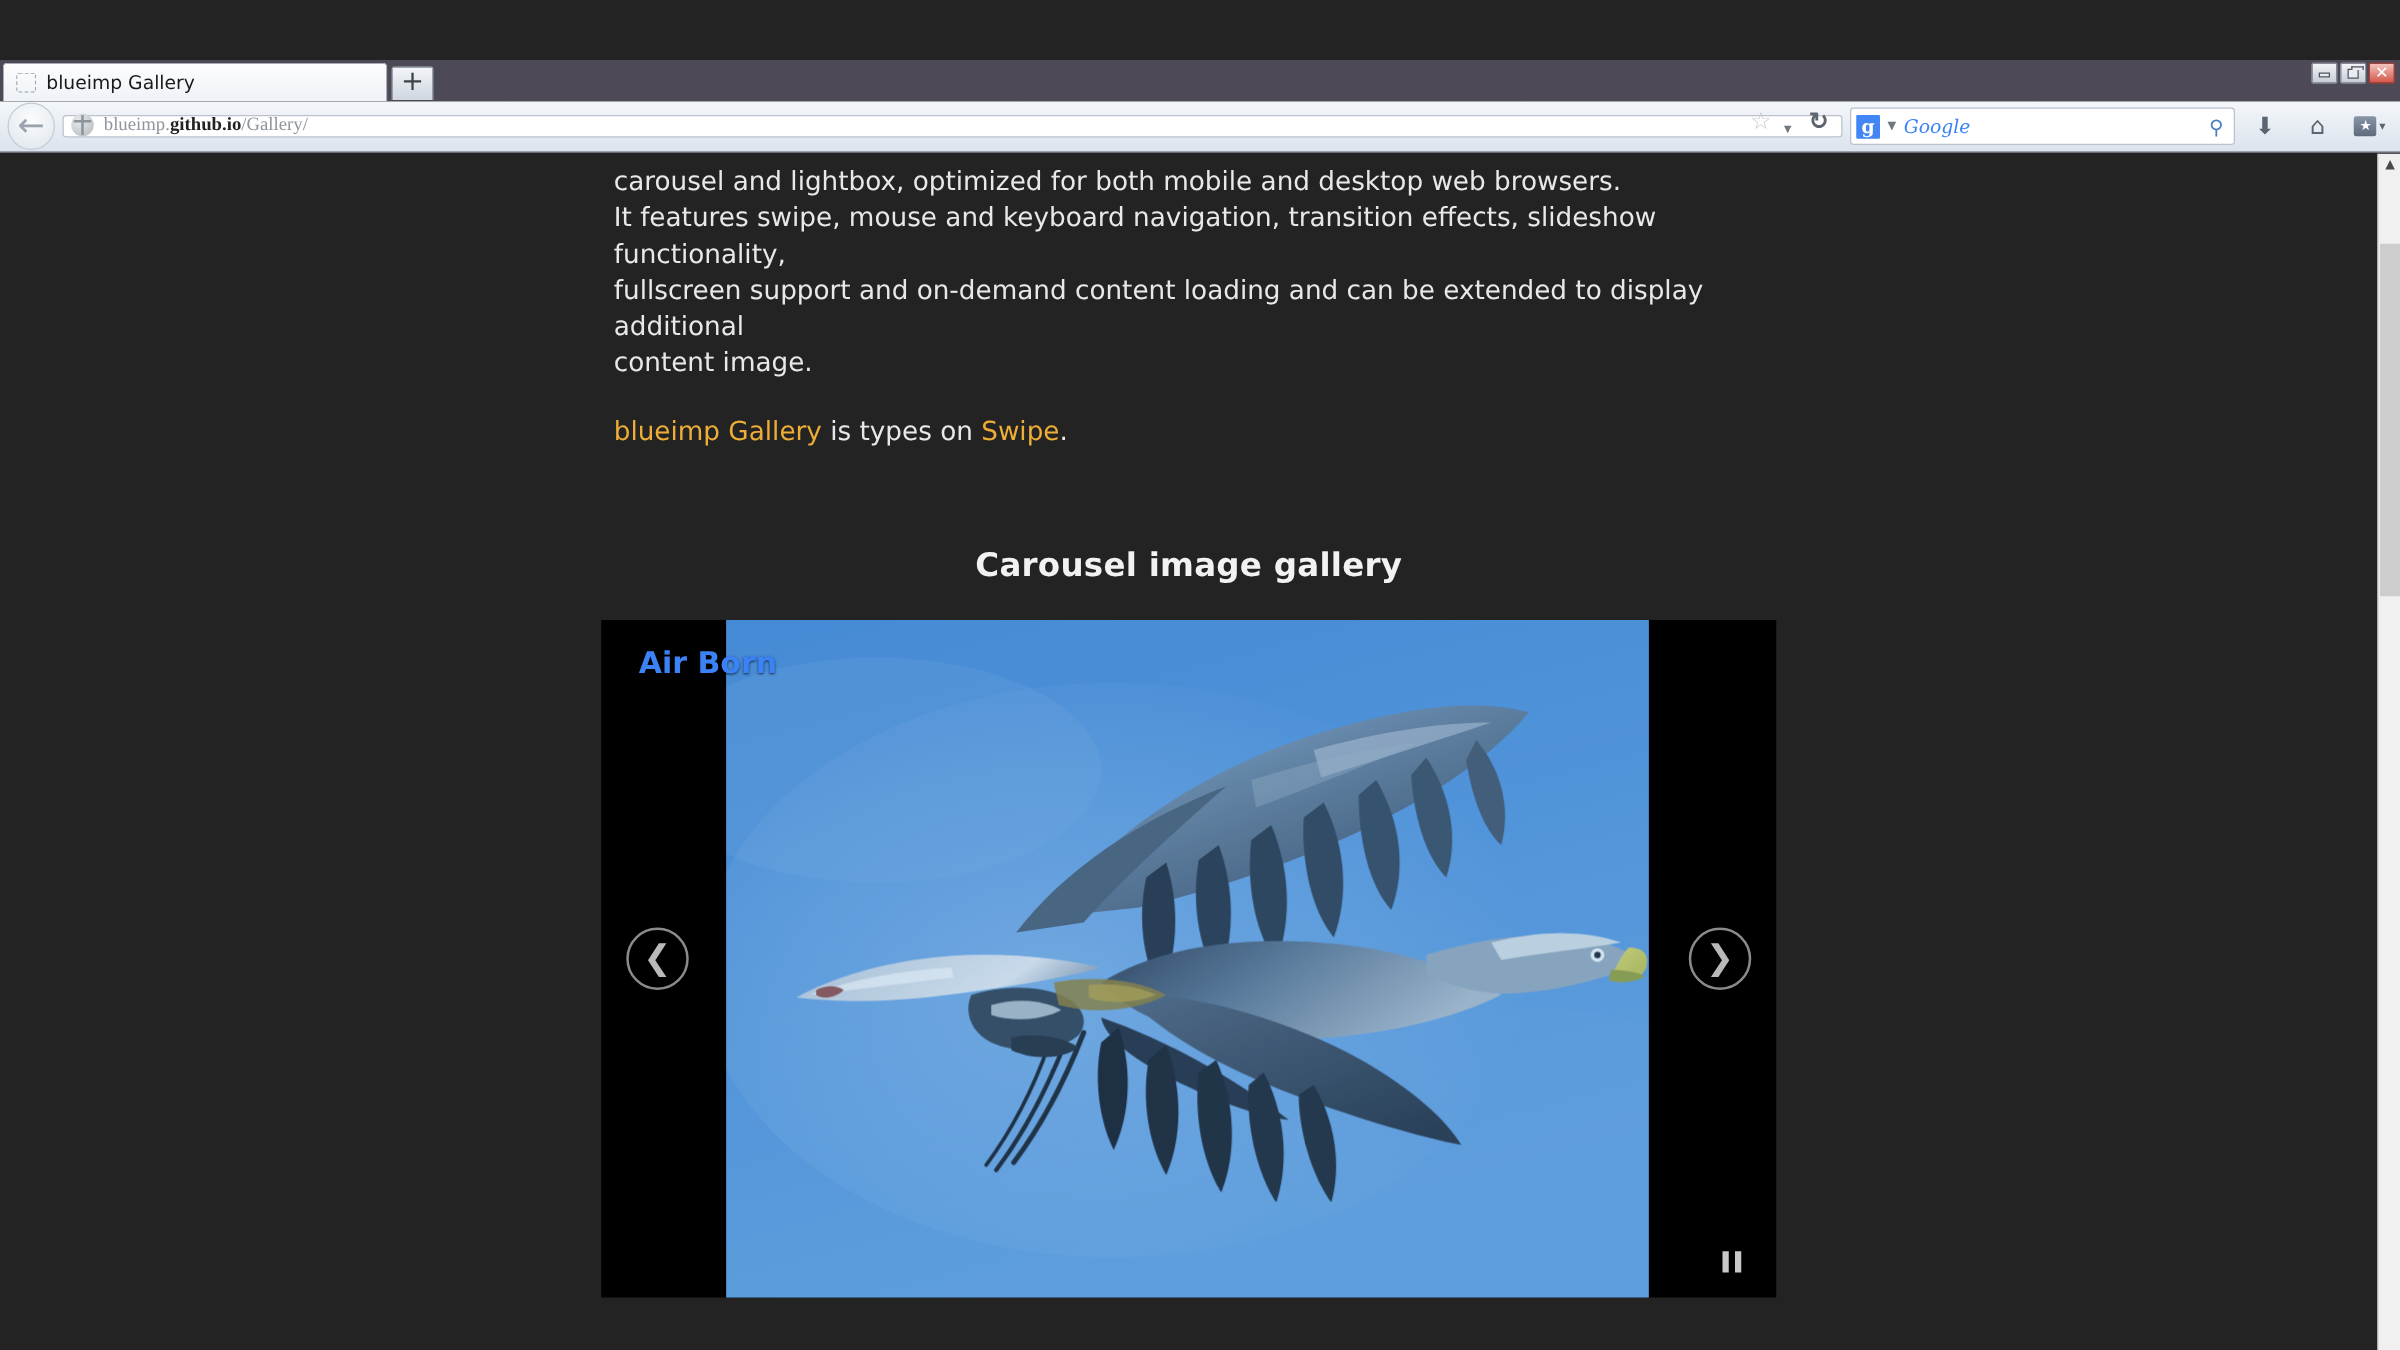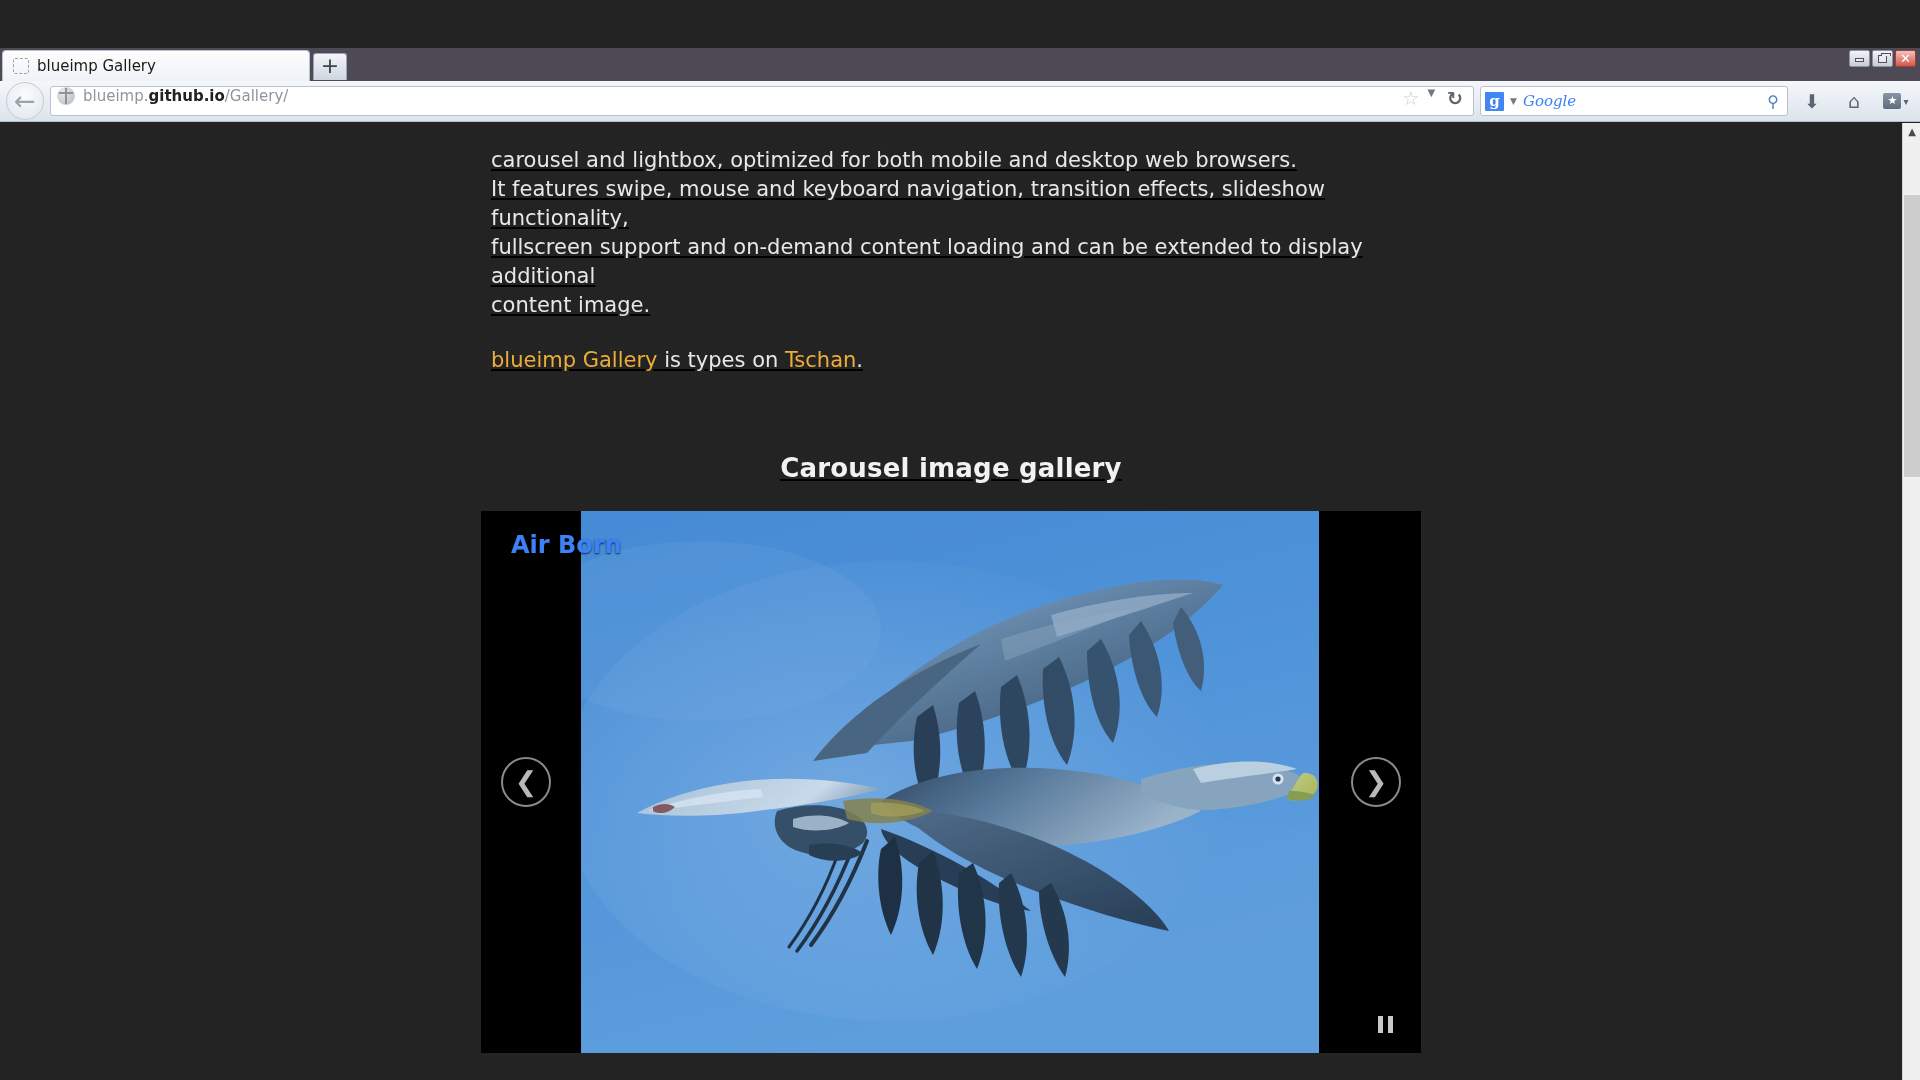--- a/index.html
+++ b/index.html
@@ -61,22 +61,22 @@
     display:flex; align-items:center; padding:0 6px; gap:6px;
   }
   #back-button {
     width:38px; height:38px; border-radius:50%;
     background:radial-gradient(circle at 50% 35%, #fbfcfd, #dfe5ec);
     border:1px solid #c3cbd5;
     display:flex; align-items:center; justify-content:center;
     color:#9aa3ae; font-size:26px; line-height:1;
   }
   #urlbar {
-    flex:1; height:30px; background:#fff; border:1px solid #b9c2cd;
-    border-radius:3px; display:flex; align-items:flex-start; padding:0 6px; gap:8px;
+    flex:1; height:18px; background:#fff; border:1px solid #b9c2cd;
+    border-radius:3px; display:flex; align-items:flex-end; padding:0 6px; gap:8px;font-family:Liberation Serif, serif;
   }
   #site-icon { width:18px; height:18px; border-radius:50%;
     background:radial-gradient(circle at 35% 30%, #e8eaec, #b2b8bd);
     position:relative; overflow:hidden; flex:0 0 18px; }
   #site-icon:before { content:""; position:absolute; left:2px; top:5px; width:14px; height:2px;
     background:#8d9499; }
   #site-icon:after { content:""; position:absolute; left:8px; top:1px; width:2px; height:16px;
     background:#8d9499; }
   #url-text { flex:1; font-size:15px; color:#8e959d; white-space:nowrap; }
   #url-text b { color:#222; font-weight:bold; }
@@ -109,21 +109,21 @@
   #bookmarks-box {
     width:18px; height:16px; background:linear-gradient(#8795a6,#5d6b7c);
     border-radius:2px; color:#fff; font-size:11px; text-align:center; line-height:16px;
   }
 
   
   #page-viewport {
     position:absolute; left:0; top:75px; width:1920px; height:1005px;
     background:#232323; overflow:hidden;
   }
-  #page-content { width:1902px; padding-top:23px;text-decoration:underline; }
+  #page-content { width:1902px; padding-top:8px; }
 
   .para {
     color:#e8e8e8; font-size:21px; line-height:29px;
     width:920px; margin:0 auto 0 auto; padding-left:0;
   }
   #content-column { width:920px; margin:0 auto; }
   a.link { color:#edad36; text-decoration:none; }
   .sep { color:#edad36; }
   .para-links { margin-top:26px; font-size:21px; }
   .para-based { margin-top:26px; font-size:21px; color:#e8e8e8; }
@@ -241,21 +241,21 @@
       <div id="content-column">
 
         <p class="para">
           <span>carousel and lightbox, optimized for both mobile and desktop web browsers.</span><br>
           <span>It features swipe, mouse and keyboard navigation, transition effects, slideshow functionality,</span><br>
           <span>fullscreen support and on-demand content loading and can be extended to display additional</span><br>
           <span>content image.</span>
         </p>
 
 
-        <p class="para para-based"><a class="link" href="#">blueimp Gallery</a><span> is types on </span><a class="link" href="#">Tschan</a><span>.</span></p>
+        <p class="para para-based"><a class="link" href="#">blueimp Gallery</a><span> is types on </span><a class="link" href="#">Swipe</a><span>.</span></p>
       </div>
 
       <h2 class="section-heading">Carousel image gallery</h2>
 
       <div id="carousel">
         <div id="carousel-slide">
           <svg viewBox="0 0 738 542" preserveAspectRatio="xMidYMid slice">
             <defs>
               <linearGradient id="sky" x1="0" y1="0" x2="0.35" y2="1">
                 <stop offset="0%" stop-color="#3f86d4"></stop>

